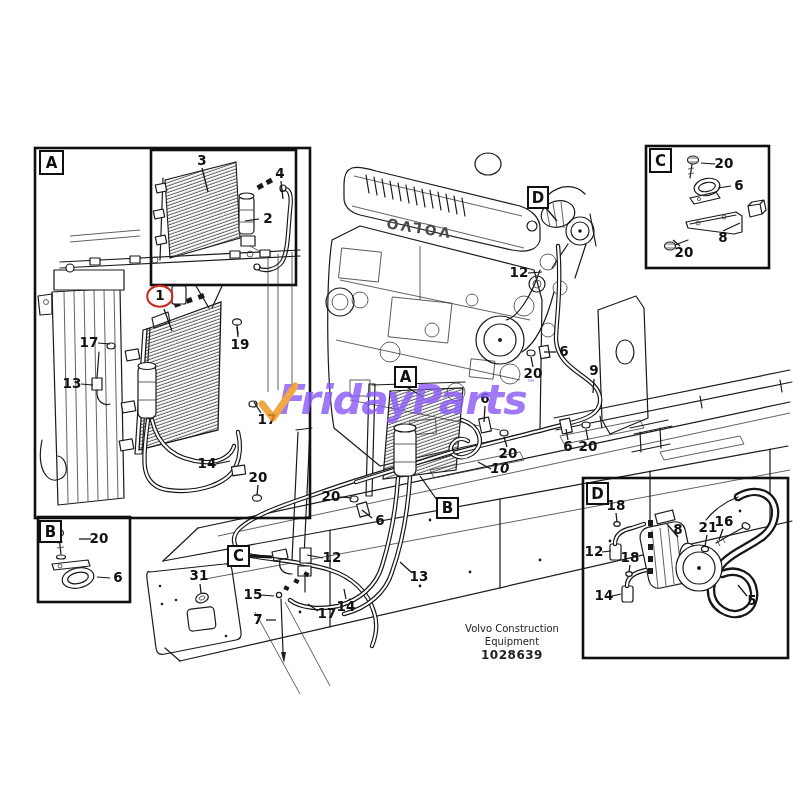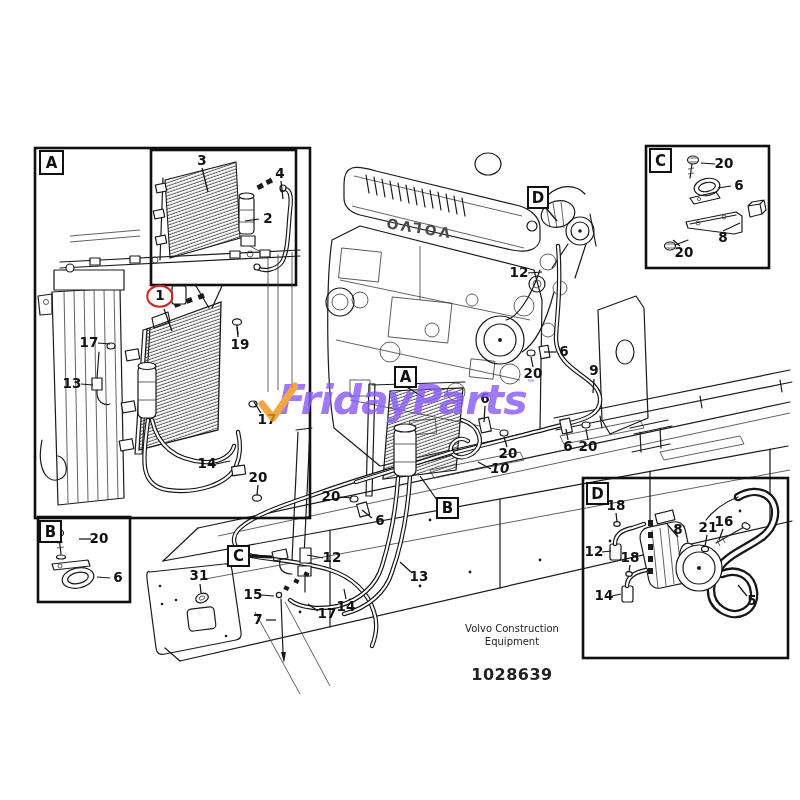--- a/index.html
+++ b/index.html
@@ -13,21 +13,21 @@
            font-weight:bold;font-size:15px;display:flex;align-items:center;
            justify-content:center;z-index:4;box-sizing:content-box;}
   .watermark{position:absolute;left:278px;top:376px;z-index:6;opacity:.82;
              font-style:italic;font-weight:bold;font-size:41px;letter-spacing:-1px;
              display:flex;align-items:flex-start;white-space:nowrap;}
   .watermark .tm{font-size:9px;font-style:normal;margin-top:2px;}
   .wm-check{margin:6px -10px 0 -20px;z-index:7;}
   .footer{position:absolute;left:448px;top:623px;width:128px;text-align:center;
           color:#222;z-index:4;}
   .footer .co{font-size:10px;line-height:1.25;}
-  .footer .num{font-size:16px;font-weight:bold;letter-spacing:.5px;margin-top:17px;}
+  .footer .num{font-size:12px;font-weight:bold;letter-spacing:.5px;margin-top:0;}
 </style>
 </head>
 <body>
 
 <svg id="art" width="800" height="800" viewBox="0 0 800 800">
   <defs>
     <pattern id="fins" patternUnits="userSpaceOnUse" width="6" height="3.1" patternTransform="rotate(-19)">
       <line x1="0" y1="1" x2="6" y2="1" stroke="#3c3c3c" stroke-width="0.85"></line>
     </pattern>
   </defs>

